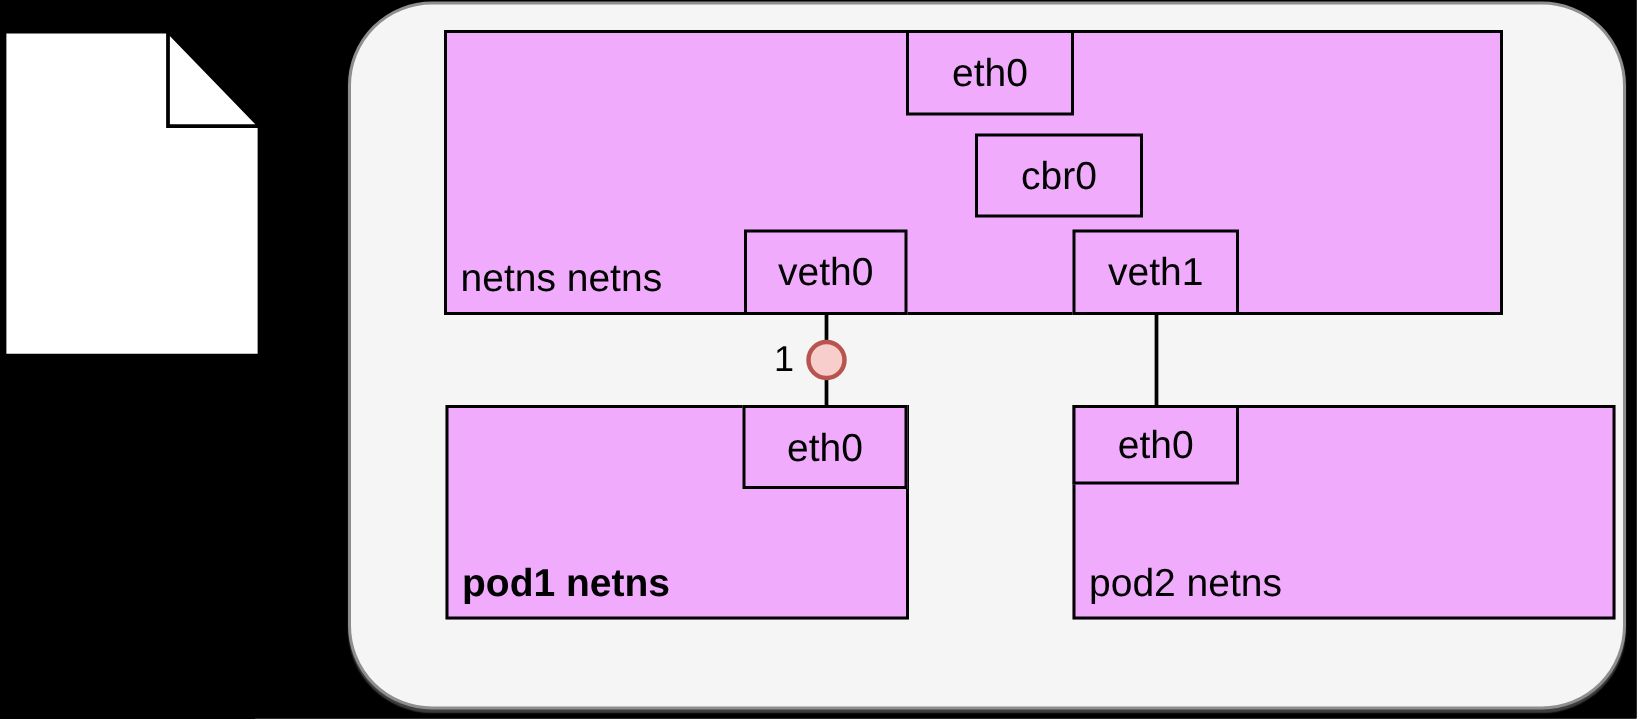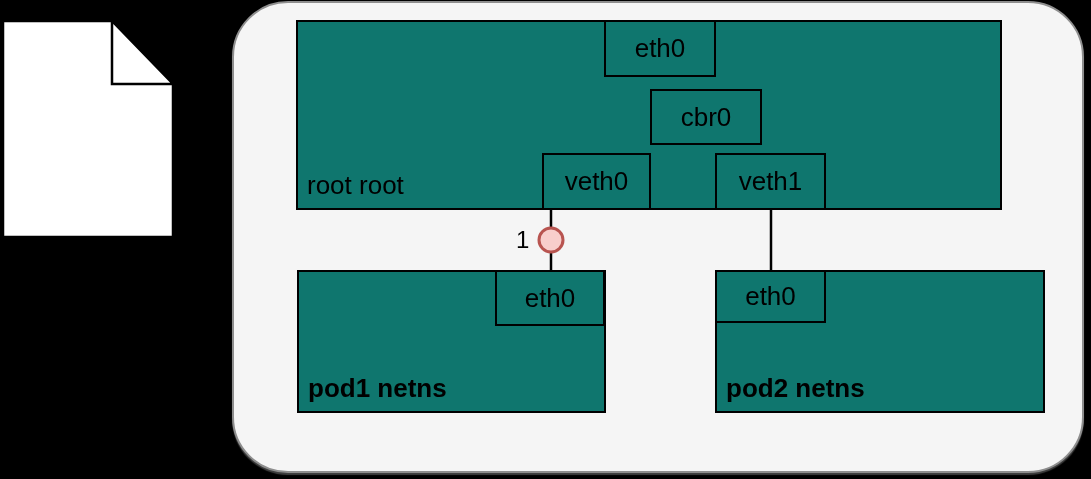--- a/index.html
+++ b/index.html
@@ -28,38 +28,38 @@
   }
   .vm-label{
     position:absolute;left:232px;top:443px;width:852px;
     text-align:center;font-size:26px;
   }
   
   .connectors{position:absolute;left:0;top:0;pointer-events:none;}
   
   .box{
     position:absolute;box-sizing:border-box;
-    background:#0f766e;border:2.5px solid #000;
+    background:#f0abfc;border:2.5px solid #000;
   }
   .iface{
     display:flex;align-items:center;justify-content:center;
     font-size:26px;
   }
   .netns .ns-label{
     position:absolute;left:9px;bottom:7px;font-size:26px;white-space:nowrap;
   }
   
   .root-netns {left:296px;top:20px;width:706px;height:190px;}
   .root-eth0  {left:604px;top:20px;width:112px;height:57px;}
   .cbr0       {left:604px;top:89px;width:112px;height:56px;margin-left:46px;}
-  .veth0      {left:496px;top:153px;width:109px;height:57px;margin-left:46px;}
+  .veth0      {left:496px;top:153px;width:109px;height:57px;}
   .veth1      {left:715px;top:153px;width:111px;height:57px;}
   .pod1-netns {left:297px;top:270px;width:309px;height:143px;font-weight:bold;}
   .pod1-eth0  {left:495px;top:270px;width:110px;height:56px;}
-  .pod2-netns {left:715px;top:270px;width:330px;height:143px;font-weight:bold;}
+  .pod2-netns {left:715px;top:270px;width:362px;height:143px;}
   .pod2-eth0  {left:715px;top:270px;width:111px;height:53px;}
   
   .marker-label{
     position:absolute;left:516px;top:226px;
     font-size:24px;
   }
 </style>
 </head>
 <body>
 
@@ -75,21 +75,21 @@
   <svg class="connectors" width="1091" height="479" viewBox="0 0 1091 479">
     <line x1="660" y1="76" x2="660" y2="90" stroke="#000" stroke-width="2.5"></line>
     <polyline points="605,117 551,117 551,154" fill="none" stroke="#000" stroke-width="2.5"></polyline>
     <polyline points="715,117 771,117 771,154" fill="none" stroke="#000" stroke-width="2.5"></polyline>
     <line x1="551" y1="209" x2="551" y2="271" stroke="#000" stroke-width="2.5"></line>
     <line x1="771" y1="209" x2="771" y2="271" stroke="#000" stroke-width="2.5"></line>
     <circle cx="551" cy="240" r="12" fill="#F8CECC" stroke="#B85450" stroke-width="3"></circle>
   </svg>
 
   <div class="box netns root-netns">
-    <span class="ns-label">root root</span>
+    <span class="ns-label">netns netns</span>
   </div>
   <div class="box iface root-eth0">
     <span>eth0</span>
   </div>
   <div class="box iface cbr0">
     <span>cbr0</span>
   </div>
   <div class="box iface veth0">
     <span>veth0</span>
   </div>

